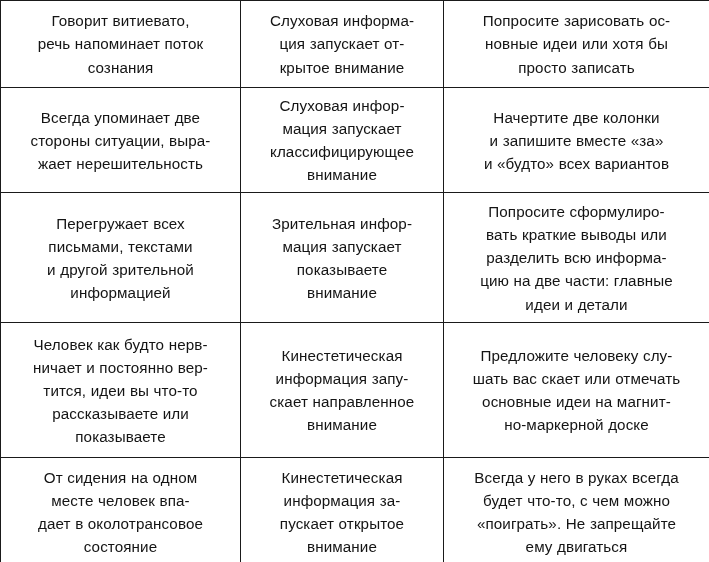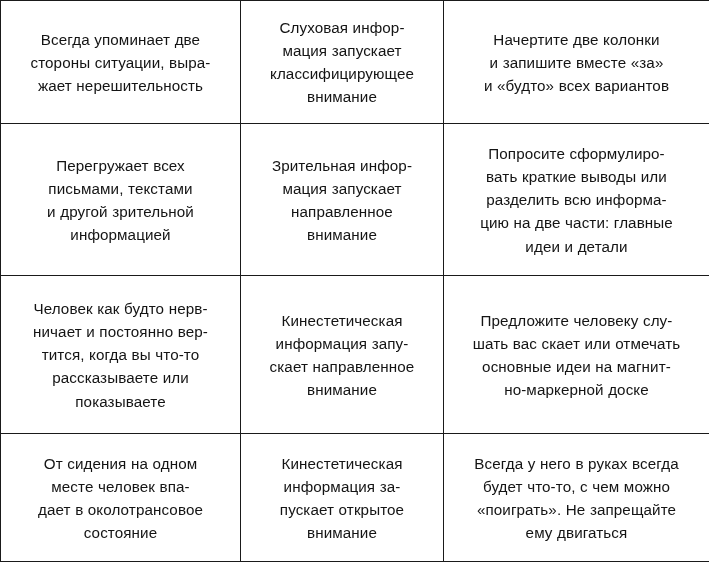--- a/index.html
+++ b/index.html
@@ -51,20 +51,37 @@
     display: block;
     white-space: pre-line;
   }
 </style>
 </head>
 <body>
 
 <div class="page">
   <table class="matrix">
     <tbody>
+      <tr class="r0">
+        <td class="col-a">
+            <span class="cell-text">Говорит витиевато,
+речь напоминает поток
+сознания</span>
+          </td>
+        <td class="col-b">
+            <span class="cell-text">Слуховая информа-
+ция запускает от-
+крытое внимание</span>
+          </td>
+        <td class="col-c">
+            <span class="cell-text">Попросите зарисовать ос-
+новные идеи или хотя бы
+просто записать</span>
+          </td>
+      </tr>
       <tr class="r1">
         <td class="col-a">
             <span class="cell-text">Всегда упоминает две
 стороны ситуации, выра-
 жает нерешительность</span>
           </td>
         <td class="col-b">
             <span class="cell-text">Слуховая инфор-
 мация запускает
 классифицирующее
@@ -79,36 +96,36 @@
       <tr class="r2">
         <td class="col-a">
             <span class="cell-text">Перегружает всех
 письмами, текстами
 и другой зрительной
 информацией</span>
           </td>
         <td class="col-b">
             <span class="cell-text">Зрительная инфор-
 мация запускает
-направленное
+показываете
 внимание</span>
           </td>
         <td class="col-c">
             <span class="cell-text">Попросите сформулиро-
 вать краткие выводы или
 разделить всю информа-
 цию на две части: главные
 идеи и детали</span>
           </td>
       </tr>
       <tr class="r3">
         <td class="col-a">
             <span class="cell-text">Человек как будто нерв-
 ничает и постоянно вер-
-тится, когда вы что-то
+тится, идеи вы что-то
 рассказываете или
 показываете</span>
           </td>
         <td class="col-b">
             <span class="cell-text">Кинестетическая
 информация запу-
 скает направленное
 внимание</span>
           </td>
         <td class="col-c">

